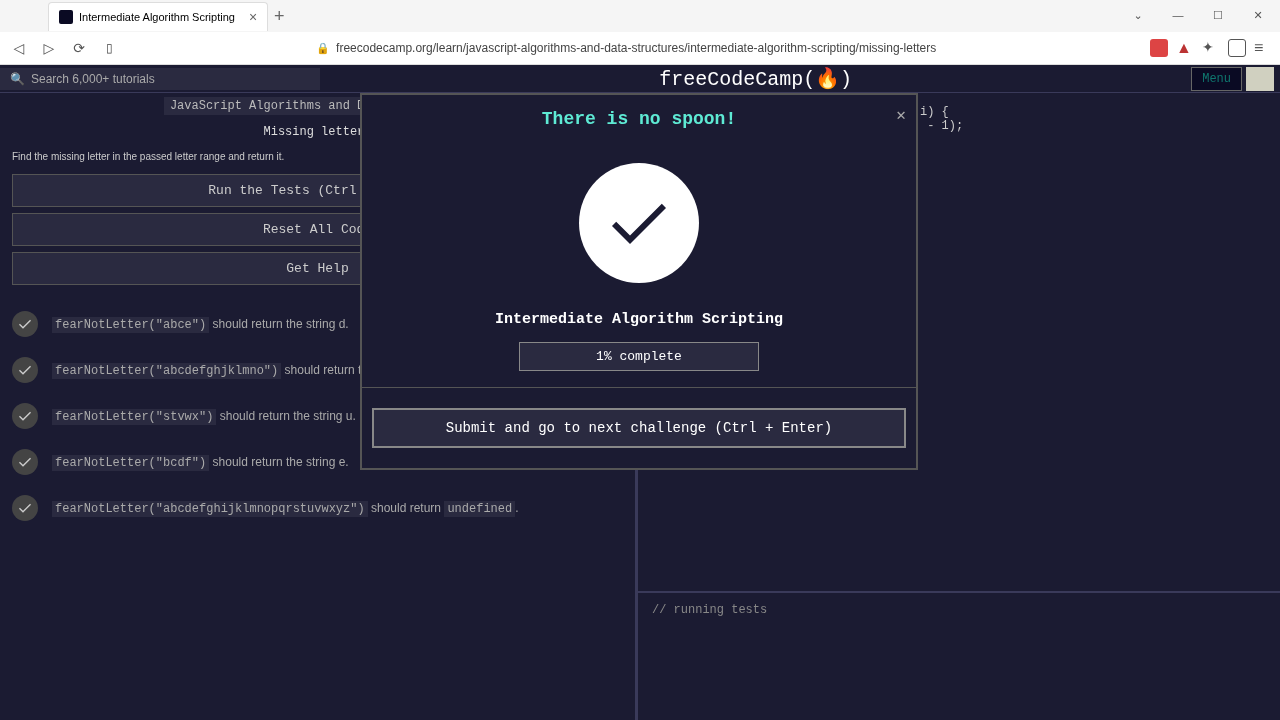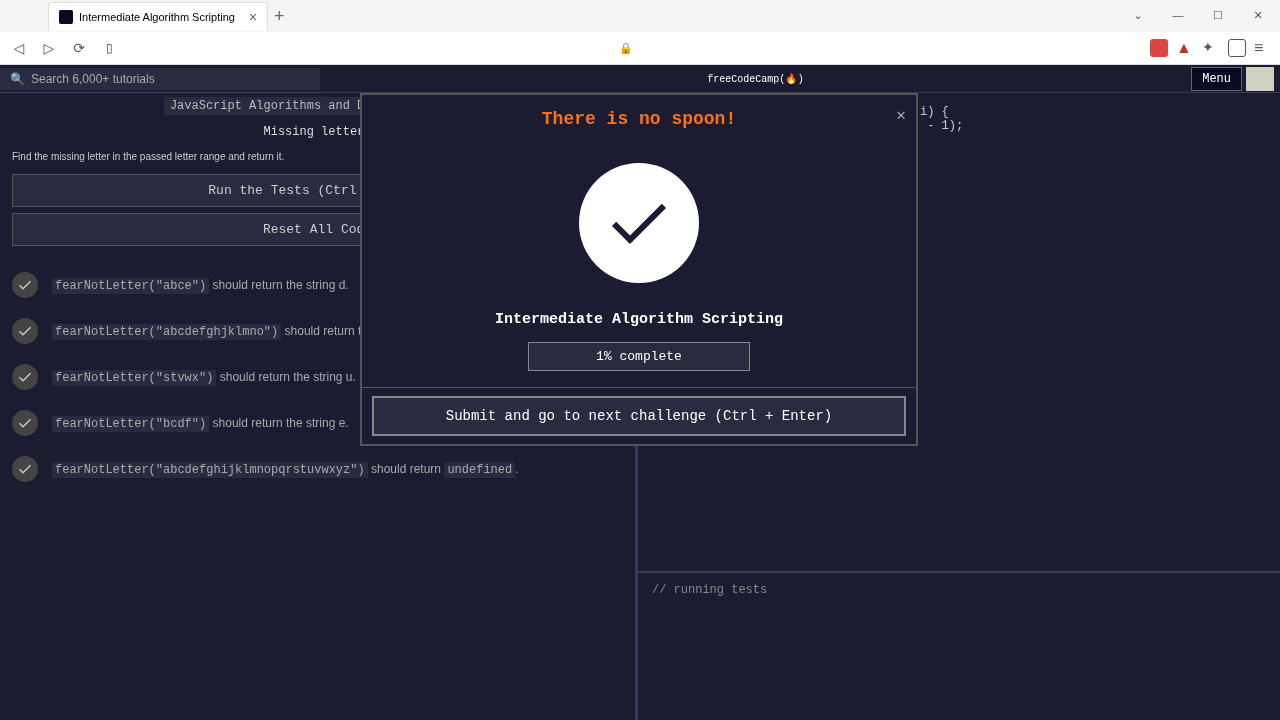--- a/index.html
+++ b/index.html
@@ -17,23 +17,23 @@
 .addr-bar { display: flex; align-items: center; height: 32px; padding: 0 8px; gap: 8px; }
 .nav-btn { width: 22px; height: 22px; display: flex; align-items: center; justify-content: center; color: #555; font-size: 14px; cursor: pointer; }
 .url-box { flex: 1; display: flex; align-items: center; gap: 6px; padding: 4px 8px; font-size: 12px; color: #444; }
 .lock-icon { font-size: 11px; }
 .ext-icons { display: flex; gap: 8px; align-items: center; }
 .ext-icon { width: 18px; height: 18px; }
 
 .fcc-app { background: #1b1b32; color: #e0e0e0; height: calc(720px - 64px); display: flex; flex-direction: column; font-family: 'Courier New', monospace; }
 .fcc-header { display: flex; align-items: center; height: 28px; border-bottom: 1px solid #3a3a5a; }
 .search-box { width: 320px; padding: 4px 10px; background: #2a2a40; color: #aaa; font-size: 12px; font-family: Arial; display: flex; align-items: center; gap: 6px; }
-.logo { flex: 1; text-align: center; font-size: 10px; color: #fff; }
+.logo { flex: 1; text-align: center; font-size: 20px; color: #fff; }
 .header-right { display: flex; gap: 4px; margin-right: 6px; }
-.menu-btn { padding: 4px 10px; border: 1px solid #666; background: #0a0a23; color: #ffffff; font-size: 12px; cursor: pointer; }
+.menu-btn { padding: 4px 10px; border: 1px solid #666; background: #0a0a23; color: #0f766e; font-size: 12px; cursor: pointer; }
 .profile-btn { width: 28px; height: 24px; background: #d0d0c0; cursor: pointer; }
 
 .fcc-content { flex: 1; display: flex; position: relative; }
 .left-panel { width: 638px; border-right: 3px solid #3a3a5a; display: flex; flex-direction: column; }
 .breadcrumb { padding: 4px 10px; font-size: 12px; color: #bbb; text-align: center; }
 .breadcrumb-inner { display: inline-block; background: #2a2a40; padding: 2px 6px; }
 .challenge-title { text-align: center; font-size: 12px; color: #ddd; padding: 6px 0; }
 .desc { padding: 6px 12px; font-size: 10px; color: #ccc; font-family: Arial; }
 .desc code { background: #2a2a40; padding: 1px 4px; font-family: 'Courier New', monospace; }
 
@@ -42,34 +42,34 @@
 
 .tests { padding: 10px 12px; }
 .test-row { display: flex; align-items: center; gap: 14px; padding: 10px 0; font-size: 12px; color: #aaa; font-family: Arial; }
 .check-circle { width: 26px; height: 26px; border-radius: 50%; background: #444; display: flex; align-items: center; justify-content: center; flex-shrink: 0; }
 .check-circle svg { width: 16px; height: 16px; }
 .test-row code { background: #2a2a40; padding: 1px 3px; font-family: 'Courier New', monospace; }
 
 .right-panel { flex: 1; display: flex; flex-direction: column; }
 .code-area { flex: 1; padding: 12px; font-size: 12px; color: #ccc; }
 .code-area .line { white-space: pre; }
-.console-area { height: 150px; border-top: 2px solid #3a3a5a; padding: 10px 14px; font-size: 12px; color: #888; }
+.console-area { height: 130px; border-top: 2px solid #3a3a5a; padding: 10px 14px; font-size: 12px; color: #888; }
 .console-line { white-space: pre; }
 
 .modal-overlay { position: absolute; top: 0; left: 360px; width: 558px; z-index: 100; }
 .modal { background: #1b1b32; border: 2px solid #555; display: flex; flex-direction: column; }
 .modal-header { position: relative; padding: 14px 12px 8px; text-align: center; }
-.modal-title { font-size: 18px; font-weight: bold; color: #f97316; font-family: 'Courier New', monospace; }
+.modal-title { font-size: 18px; font-weight: bold; color: #5eead4; font-family: 'Courier New', monospace; }
 .modal-close { position: absolute; right: 10px; top: 10px; font-size: 16px; color: #aaa; cursor: pointer; font-weight: bold; }
 .modal-body { padding: 16px 12px; text-align: center; }
 .big-check { width: 120px; height: 120px; border-radius: 50%; background: #fff; margin: 10px auto 28px; display: flex; align-items: center; justify-content: center; }
 .big-check svg { width: 72px; height: 72px; }
 .section-name { font-size: 15px; font-weight: bold; color: #fff; font-family: 'Courier New', monospace; margin-bottom: 14px; }
-.progress { width: 222px; margin: 0 auto; border: 1px solid #888; padding: 6px; font-size: 13px; color: #fff; font-family: 'Courier New', monospace; background: #2a2a40; }
-.modal-footer { border-top: 1px solid #555; padding: 8px 10px; display: flex; flex-direction: column; gap: 6px; }
+.progress { width: 240px; margin: 0 auto; border: 1px solid #888; padding: 6px; font-size: 13px; color: #fff; font-family: 'Courier New', monospace; background: #2a2a40; }
+.modal-footer { border-top: 1px solid #555; padding: 20px 10px; display: flex; flex-direction: column; gap: 6px; }
 .modal-btn { background: #2a2a40; border: 2px solid #888; padding: 10px; text-align: center; color: #fff; font-size: 14px; font-family: 'Courier New', monospace; cursor: pointer; }
 
 .cursor { position: absolute; left: 381px; top: 178px; font-size: 14px; color: #000; z-index: 50; pointer-events: none; }
 </style>
 </head>
 <body>
 
 <div class="browser-chrome">
   <div class="tab-bar">
     <div class="tab">
@@ -86,20 +86,21 @@
     </div>
   </div>
   <div class="addr-bar">
     <div class="nav-btn">◁</div>
     <div class="nav-btn">▷</div>
     <div class="nav-btn">⟳</div>
     <div class="url-box">
       <span>▯</span>
       <span style="flex:1"></span>
       <span class="lock-icon">🔒</span>
+      <span>freecodecamp.org/learn/javascript-algorithms-and-data-structures/intermediate-algorithm-scripting/missing-letters</span>
       <span style="flex:1"></span>
     </div>
     <div class="ext-icons">
       <div class="ext-icon" style="background:#d44;border-radius:3px"></div>
       <div class="ext-icon" style="color:#b33;font-size:16px">▲</div>
       <div class="ext-icon" style="color:#555;font-size:14px">✦</div>
       <div class="ext-icon" style="border:1px solid #555;border-radius:3px"></div>
       <div class="ext-icon" style="color:#555;font-size:16px">≡</div>
     </div>
   </div>
@@ -119,20 +120,21 @@
   </div>
 
   <div class="fcc-content">
     <div class="left-panel">
       <div class="breadcrumb"><span class="breadcrumb-inner">JavaScript Algorithms and Data Structures</span></div>
       <div class="challenge-title">Missing letters</div>
       <div class="desc">Find the missing letter in the passed letter range and return it.</div>
       <div class="btn-stack">
         <div class="action-btn">Run the Tests (Ctrl + Enter)</div>
         <div class="action-btn">Reset All Code</div>
+        <div class="action-btn">Get Help</div>
       </div>
       <div class="tests" id="tests-container">
           <div class="test-row">
             <div class="check-circle">
               <svg viewBox="0 0 24 24">
                 <path fill="#ccc" d="M9 16.2l-4.6-4.6L3 13l6 6 12-12-1.4-1.4z"></path>
               </svg>
             </div>
             <div><code>fearNotLetter("abce")</code> should return the string d.</div>
           </div>

